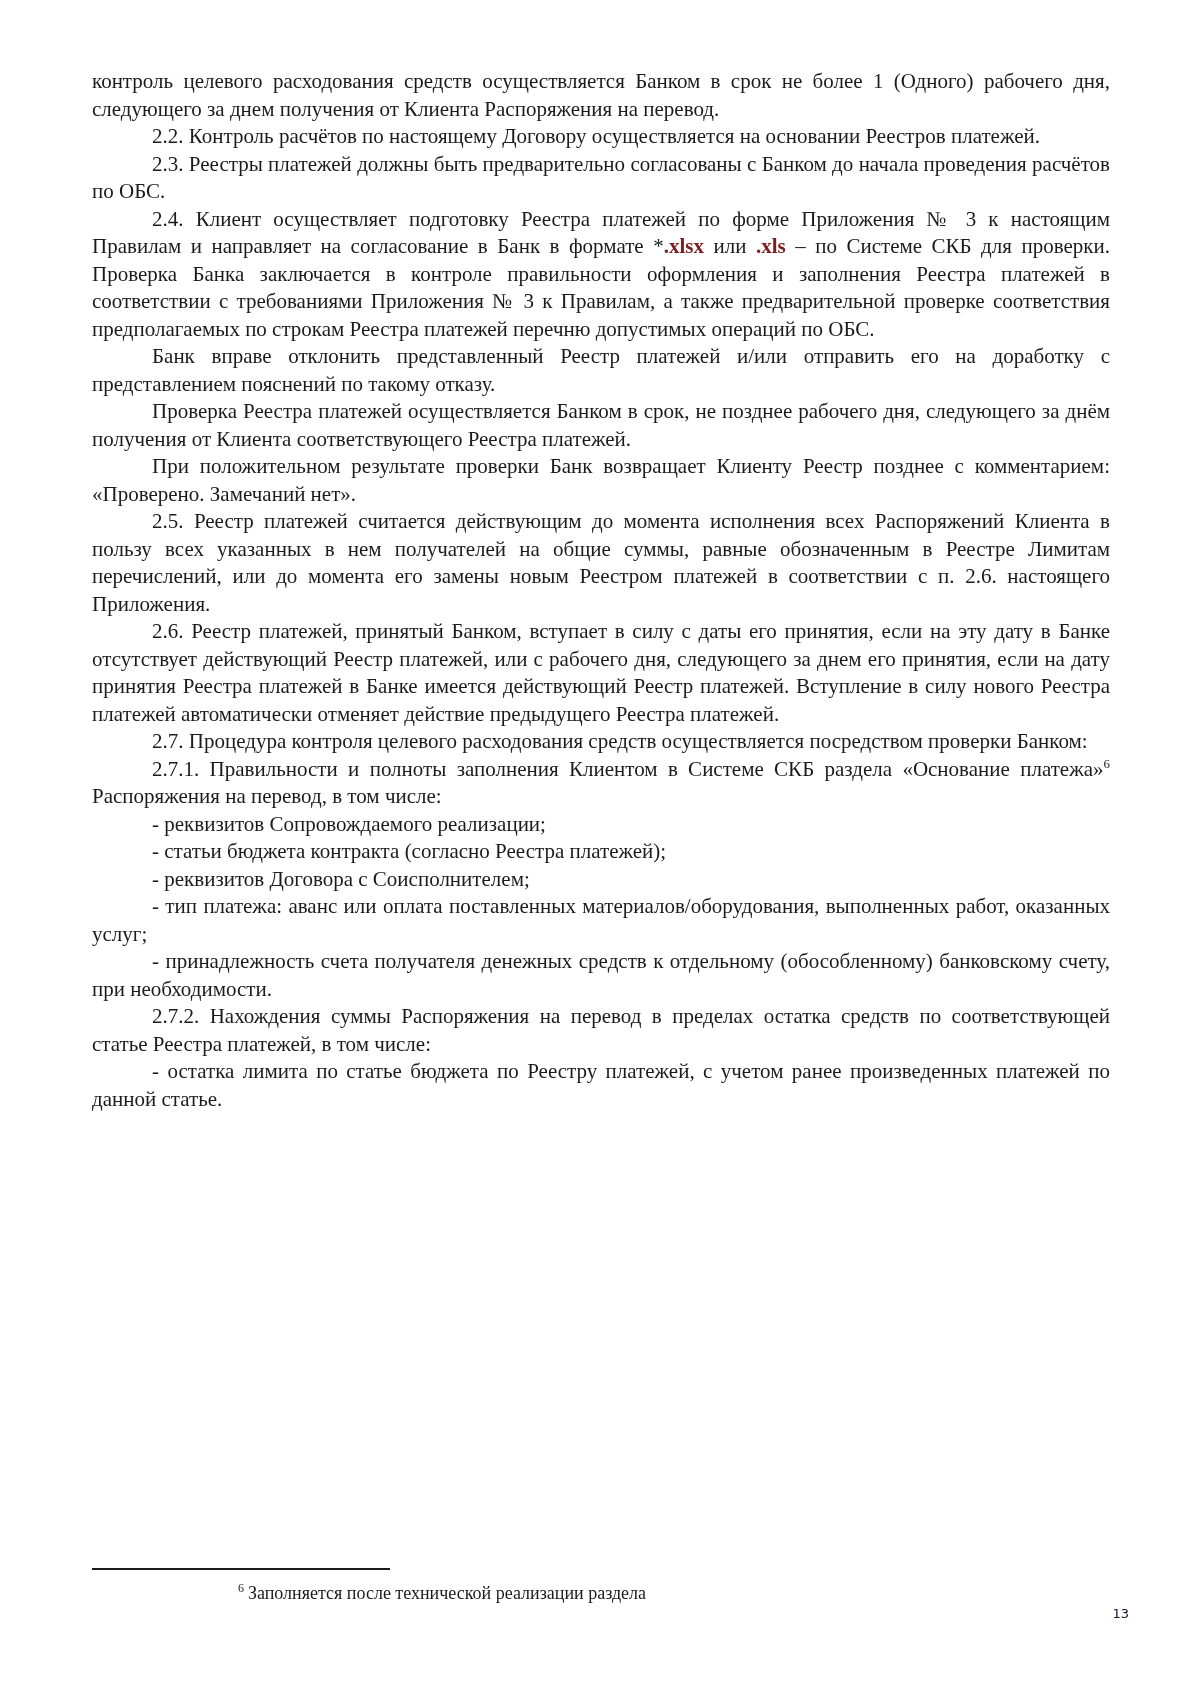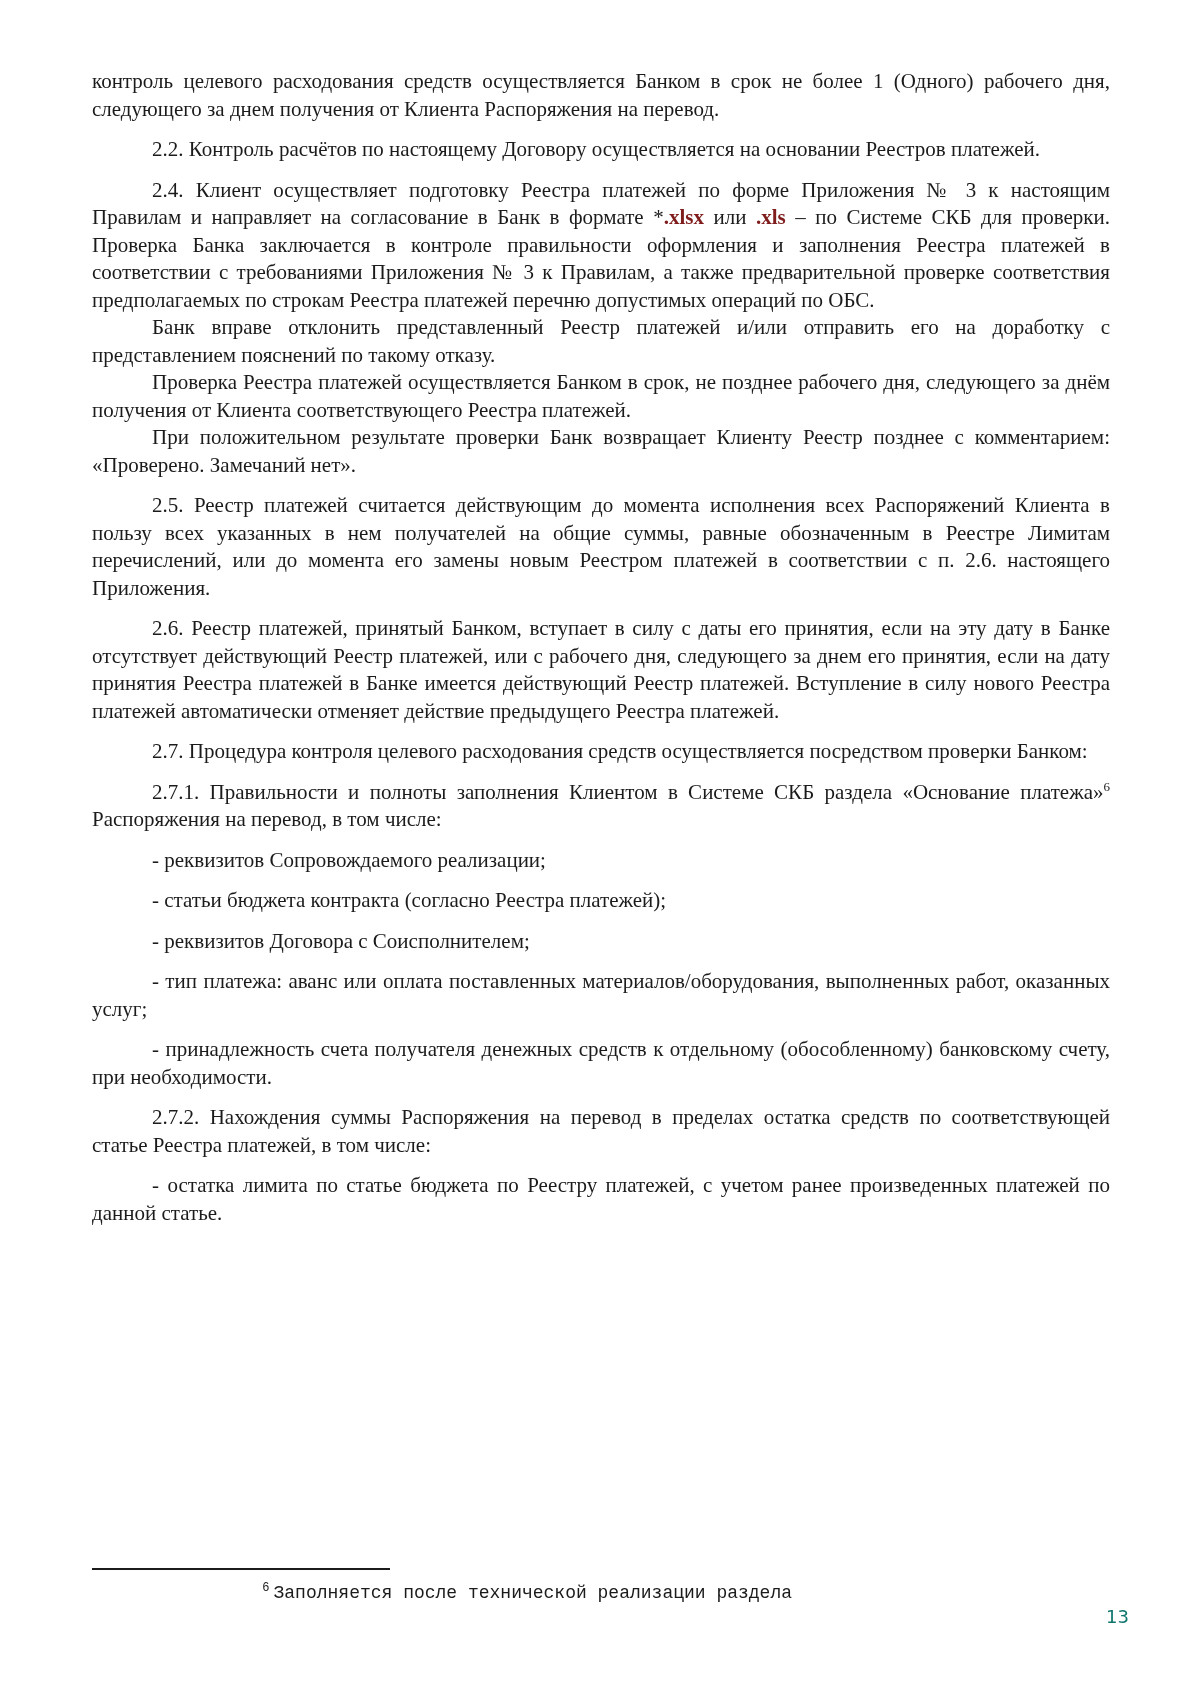--- a/index.html
+++ b/index.html
@@ -21,21 +21,21 @@
     top: 68px;
     width: 1018px;
   }
   p.para {
     margin: 0;
     font-size: 21px;
     line-height: 27.5px;
     text-align: justify;
   }
   p.para.indent { text-indent: 60px; }
-  p.para.spaced { margin-top: 13px; }
+  p.para.spaced { }
   .bluebold {
     color: #7f1d1d;
     font-weight: bold;
   }
   .italic { }
   .sup {
     vertical-align: super;
     font-size: 13px;
     line-height: 0;
   }
@@ -47,44 +47,44 @@
   }
   .footnote-rule {
     width: 298px;
     height: 0;
     border-top: 2px solid #1b1b1b;
     margin-bottom: 12px;
   }
   .footnote-text {
     font-size: 18px;
     line-height: 22px;
-    text-align: right;
-    font-family: Liberation Mono, monospace;
+    text-align: center;
   }
   .footnote-text .fn-sup {
     vertical-align: super;
     font-size: 12px;
     line-height: 0;
     margin-right: 4px;
   }
   .page-number {
     position: absolute;
     right: 70px;
     top: 1606px;
     font-family: "DejaVu Sans", sans-serif;
-    font-size: 18px;
-    color: #0f766e;
+    font-size: 13px;
+    color: #0f172a;
   }
 </style>
 </head>
 <body>
 
 <div class="doc-body">
     <p class="para"><span>контроль целевого расходования средств осуществляется Банком в срок не более 1 (Одного) рабочего дня, следующего за днем получения от Клиента Распоряжения на перевод.</span></p>
     <p class="para indent spaced"><span>2.2. Контроль расчётов по настоящему Договору осуществляется на основании Реестров платежей.</span></p>
+    <p class="para indent spaced"><span>2.3. Реестры платежей должны быть предварительно согласованы с Банком до начала проведения расчётов по ОБС.</span></p>
     <p class="para indent spaced"><span>2.4. Клиент осуществляет подготовку Реестра платежей по форме Приложения № 3 к настоящим Правилам и направляет на согласование в Банк в формате *</span><span class="bluebold">.xlsx</span><span> или </span><span class="bluebold">.xls</span><span> – по Системе СКБ для проверки. Проверка Банка заключается в контроле правильности оформления и заполнения Реестра платежей в соответствии с требованиями Приложения № 3 к Правилам, а также предварительной проверке соответствия предполагаемых по строкам Реестра платежей перечню допустимых операций по ОБС.</span></p>
     <p class="para indent"><span>Банк вправе отклонить представленный Реестр платежей и/или отправить его на доработку с представлением пояснений по такому отказу.</span></p>
     <p class="para indent"><span>Проверка Реестра платежей осуществляется Банком в срок, не позднее рабочего дня, следующего за днём получения от Клиента соответствующего Реестра платежей.</span></p>
     <p class="para indent"><span>При положительном результате проверки Банк возвращает Клиенту Реестр позднее с комментарием: «Проверено. Замечаний нет».</span></p>
     <p class="para indent spaced"><span>2.5. Реестр платежей считается действующим до момента исполнения всех Распоряжений Клиента в пользу всех указанных в нем получателей на общие суммы, равные обозначенным в Реестре Лимитам перечислений, или до момента его замены новым Реестром платежей в соответствии с п. 2.6. настоящего Приложения.</span></p>
     <p class="para indent spaced"><span>2.6. Реестр платежей, принятый Банком, вступает в силу с даты его принятия, если на эту дату в Банке отсутствует действующий Реестр платежей, или с рабочего дня, следующего за днем его принятия, если на дату принятия Реестра платежей в Банке имеется действующий Реестр платежей. Вступление в силу нового Реестра платежей автоматически отменяет действие предыдущего Реестра платежей.</span></p>
     <p class="para indent spaced"><span>2.7. Процедура контроля целевого расходования средств осуществляется посредством проверки Банком:</span></p>
     <p class="para indent spaced"><span>2.7.1. </span><span class="italic">Правильности и полноты</span><span> заполнения Клиентом в Системе СКБ раздела «Основание платежа»</span><span class="sup">6</span><span> Распоряжения на перевод, в том числе:</span></p>
     <p class="para indent spaced"><span>- реквизитов Сопровождаемого реализации;</span></p>
     <p class="para indent spaced"><span>- статьи бюджета контракта (согласно Реестра платежей);</span></p>

